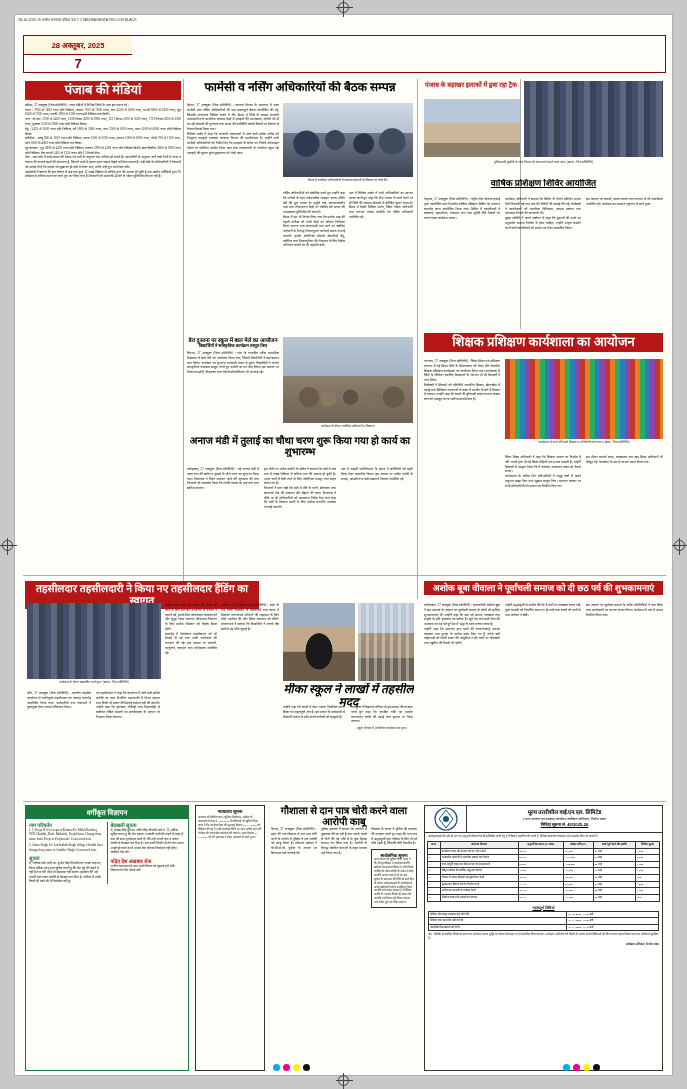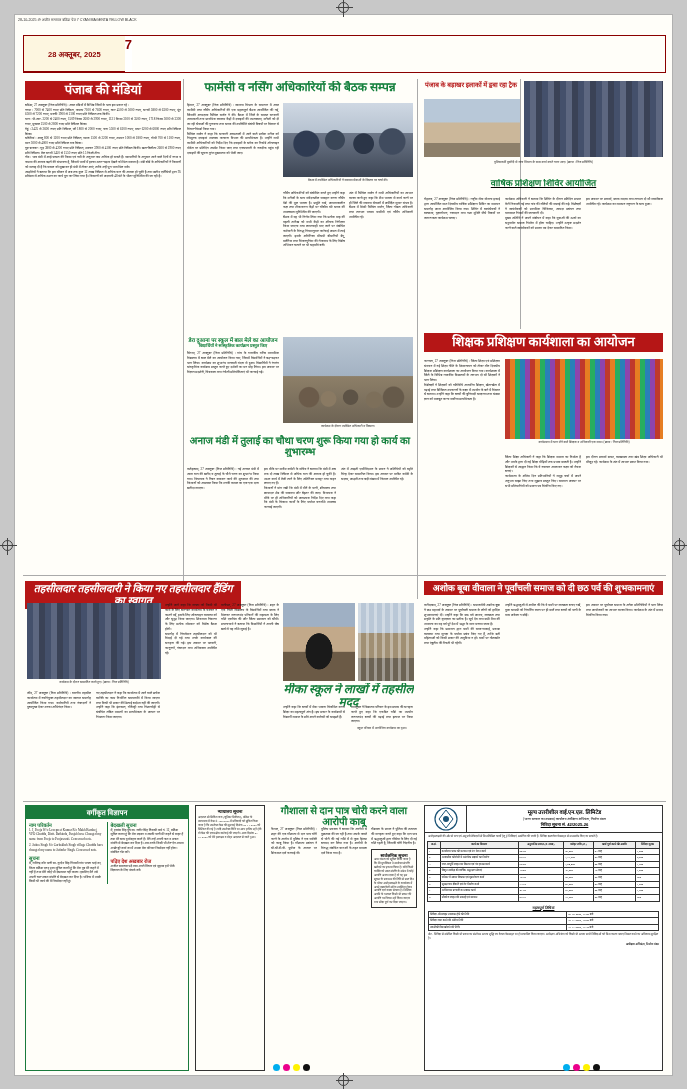--- a/index.html
+++ b/index.html
@@ -55,40 +55,40 @@
     flex:1; background:#fdf6e0;
     display:flex; align-items:center; justify-content:center;
     border-right:1px solid #8b0000;
   }
   .mh-title {
     font-size:22px; font-weight:bold; color:#111;
     font-family:"Liberation Serif", serif; letter-spacing:1px;
   }
   .mh-right {
     width:108px; background:#fff;
-    display:flex; flex-direction:row;
+    display:flex; flex-direction:column;
   }
   .mh-date {
     flex:1; background:#fdf6e0; color:#8b0000; font-size:7.5px; font-weight:bold;
     display:flex; align-items:center; justify-content:center;
     border-bottom:1px solid #8b0000;
   }
   .mh-pageno {
     height:17px; display:flex; align-items:center; justify-content:center;
     font-size:13px; font-weight:bold; color:#8b0000;
   }
 
   
   .hl-red {
     background:#b51616; color:#fff; font-weight:bold;
     font-family:"Liberation Serif", serif;
     padding:2px 4px; text-align:center; line-height:1.15;
   }
   .hl-plain {
-    color:#15803d; font-weight:bold; font-family:"Liberation Serif", serif;
+    color:#000000; font-weight:bold; font-family:"Liberation Serif", serif;
     line-height:1.1; text-align:center;
   }
   .body-text {
     font-size:3.3px; line-height:1.45; color:#1a1a1a; text-align:justify;
     font-family:"Liberation Serif", serif; overflow:hidden;
   }
   .cap { font-size:3.2px; color:#333; text-align:center; font-family:"Liberation Serif",serif;}
   .box { position:absolute; overflow:hidden; }
   .imgph { position:absolute; overflow:hidden; background:#c9d2dd; }
 
@@ -288,21 +288,21 @@
     <div class="body-text">विशेषज्ञों ने शिक्षकों को गतिविधि आधारित शिक्षण, खेल-खेल में पढ़ाई तथा डिजिटल उपकरणों के कक्षा में उपयोग के बारे में विस्तार से बताया। उन्होंने कहा कि बच्चों की बुनियादी साक्षरता तथा संख्या ज्ञान को मजबूत करना सर्वोच्च प्राथमिकता है।</div>
   </div>
   <div class="box" style="left:490px; top:440px; width:76px; height:116px;">
     <div class="body-text">जिला शिक्षा अधिकारी ने कहा कि शिक्षक समाज का निर्माता है और उसके द्वारा दी गई शिक्षा पीढ़ियों तक प्रभाव डालती है। उन्होंने शिक्षकों से आह्वान किया कि वे नवाचार अपनाकर कक्षा को रोचक बनाएं।</div>
     <div class="body-text">कार्यशाला के अंतिम दिन प्रतिभागियों ने समूह चर्चा में अपने अनुभव साझा किए तथा सुझाव प्रस्तुत किए। समापन अवसर पर सभी प्रतिभागियों को प्रमाण पत्र वितरित किए गए।</div>
   </div>
   <div class="box" style="left:571px; top:440px; width:77px; height:116px;">
     <div class="body-text">इस दौरान प्राचार्य डायट, व्याख्याता तथा खंड शिक्षा अधिकारी भी मौजूद रहे। कार्यक्रम के अंत में आभार प्रकट किया गया।</div>
   </div>
 
-  <div class="box" style="left:10px; top:566px; width:216px;font-style:italic;">
+  <div class="box" style="left:10px; top:566px; width:234px;">
     <div class="hl-red" style="font-size:10.5px;">तहसीलदार तहसीलदारी ने किया नए तहसीलदार हैंडिंग का स्वागत</div>
   </div>
   <div class="imgph ph-group" style="left:12px; top:588px; width:134px; height:76px;"></div>
   <div class="box" style="left:12px; top:665px; width:134px;">
     <div class="cap">कार्यक्रम के दौरान सम्मानित करते हुए। (छाया : निज प्रतिनिधि)</div>
   </div>
   <div class="box" style="left:12px; top:676px; width:64px; height:100px;">
     <div class="body-text">जींद, 27 अक्तूबर (निज प्रतिनिधि) : स्थानीय तहसील कार्यालय में नवनियुक्त तहसीलदार का स्वागत समारोह आयोजित किया गया। कर्मचारियों तथा नंबरदारों ने पुष्पगुच्छ देकर उनका अभिनंदन किया।</div>
   </div>
   <div class="box" style="left:81px; top:676px; width:64px; height:100px;">

